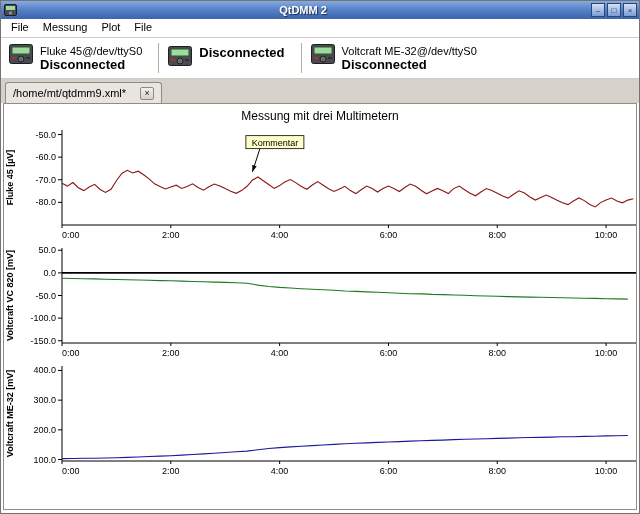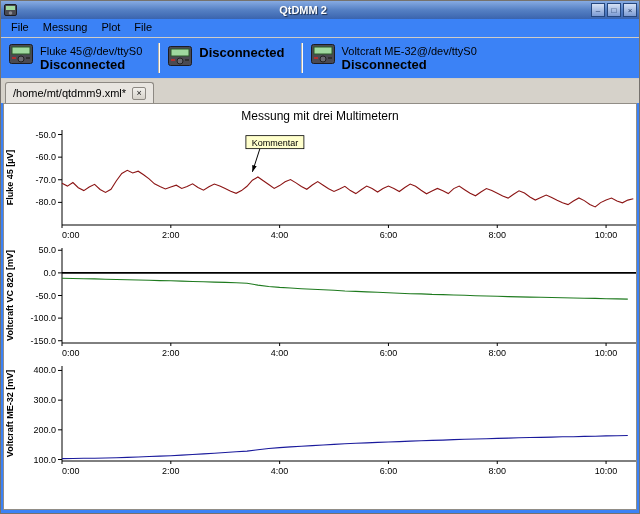--- a/index.html
+++ b/index.html
@@ -1,19 +1,19 @@
 <!DOCTYPE html>
 <html><head>
 <meta charset="utf-8">
 <style>
   * { box-sizing: border-box; margin: 0; padding: 0; }
   html,body { width: 640px; height: 514px; overflow: hidden; }
   body { font-family: "Liberation Sans", sans-serif; background: #8a8a8a; }
 
-  .window { width: 640px; height: 514px; background: #3b82f6;
+  .window { width: 640px; height: 514px; background: #ffffff;
             border: 1px solid #76726d; display: flex; flex-direction: column; }
 
   
   .titlebar { flex: 0 0 18px; height: 18px; display: flex; align-items: center;
               padding: 0 2px;
               background: linear-gradient(180deg,#87abe3 0%,#5580c4 50%,#3a64ae 100%); }
   .app-icon { width: 14px; height: 14px; display: flex; align-items: center; justify-content: center; }
   .title-text { flex: 1; text-align: center; color: #fff; font-size: 11px; font-weight: bold;
                 text-shadow: 1px 1px 1px rgba(0,0,0,.6); line-height: 18px; }
   .tb-btn { width: 14px; height: 14px; margin-left: 2px; border: 1px solid #26477e;
@@ -30,21 +30,21 @@
              padding: 0 6px; border-bottom: 1px solid #cfccc6; }
   .device { display: flex; align-items: flex-start; gap: 7px; padding: 0 10px 0 2px; }
   .device-name { font-size: 11px; line-height: 14px; color: #000; }
   .device-status { font-size: 13px; font-weight: bold; line-height: 14px; color: #000; }
   .tb-sep { width: 0; height: 30px; border-left: 1px solid #b2aea6;
             border-right: 1px solid #fdfdfb; margin: 0 6px; }
 
   
   .tabbar { flex: 0 0 24px; height: 24px; background: #d6d2ca; display: flex;
             align-items: flex-end; padding: 3px 0 0 4px; }
-  .tab { display: flex; align-items: center; gap: 6px; background: #e8e5e0;
+  .tab { display: flex; align-items: center; gap: 14px; background: #e8e5e0;
          border: 1px solid #8d8983; border-bottom: none; border-radius: 3px 3px 0 0;
          padding: 2px 7px; font-size: 11px; height: 21px; color: #000; margin-top: 12px; }
   .tab-close { width: 14px; height: 13px; border: 1px solid #8d8983; border-radius: 2px;
                background: linear-gradient(#f2f0ec,#d6d2ca); font-size: 9px;
                line-height: 11px; text-align: center; color: #222; }
 
   
   .chart-panel { flex: 1; margin: 0 2px 3px; background: #fff;
                  border: 1px solid #918d86; overflow: hidden; }
   .chart-title { text-align: center; font-size: 12px; padding: 5px 0 2px; color: #000; }

